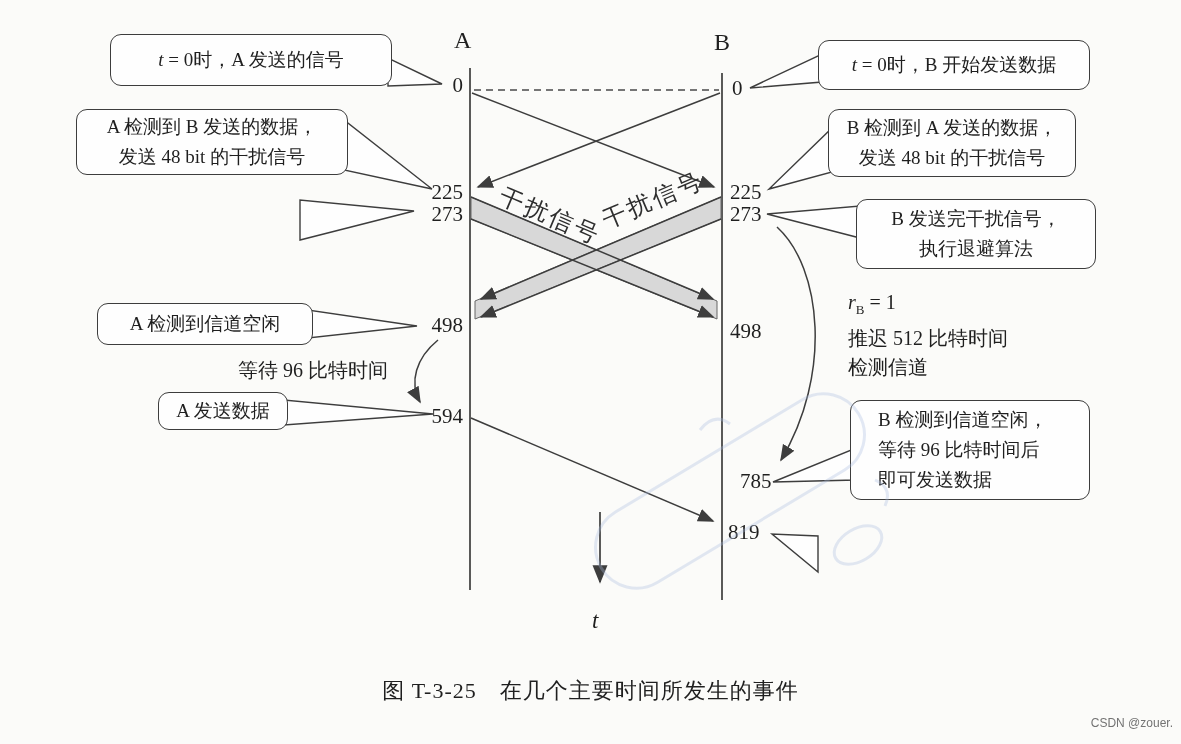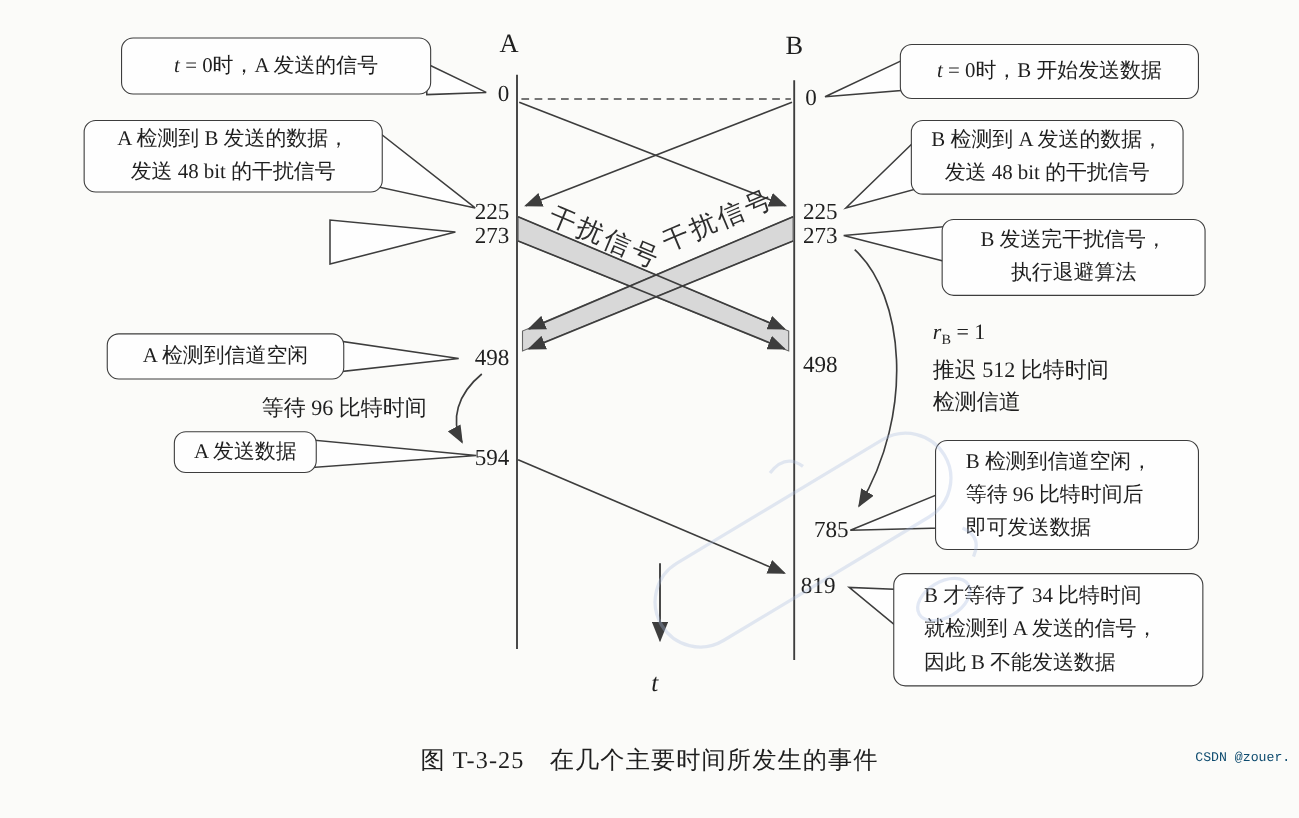--- a/index.html
+++ b/index.html
@@ -16,22 +16,22 @@
   .plain{position:absolute;z-index:2;font-size:20px;}
   .tick{position:absolute;z-index:2;font-size:21px;line-height:23px;}
   .tick.a{width:48px;text-align:right;}
   .station{position:absolute;z-index:2;font-size:24px;}
   .jam{position:absolute;z-index:2;font-size:24px;letter-spacing:3px;color:#2e2e2e;
        width:170px;text-align:center;}
   i.v{font-style:italic;font-family:"Liberation Serif",serif;}
   sub{font-size:13px;}
   .caption{position:absolute;z-index:2;left:0;top:676px;width:100%;text-align:center;
            font-size:22px;letter-spacing:1px;}
-  .watermark{position:absolute;z-index:2;right:8px;top:682px;font-size:12px;
-             color:#0c4a6e;font-family:Liberation Mono, monospace;}
+  .watermark{position:absolute;z-index:2;right:8px;top:716px;font-size:12px;
+             color:#737373;font-family:Liberation Sans, sans-serif;}
 </style>
 </head>
 <body>
 
 <div id="stage">
 
   <svg class="layer" width="1181" height="744" viewBox="0 0 1181 744">
     <defs>
       <marker id="ah" viewBox="0 0 10 8" refX="9" refY="4" markerWidth="11" markerHeight="9" orient="auto">
         <path d="M0,0 L10,4 L0,8 Z" fill="#3d3d3d"></path>
@@ -132,25 +132,20 @@
     <div>推迟 512 比特时间</div>
     <div>检测信道</div>
   </div>
 
   <div class="callout leftalign" style="left:850px;top:400px;width:240px;height:100px;">
     <div class="ml">B 检测到信道空闲，
 等待 96 比特时间后
 即可发送数据</div>
   </div>
 
-  <div class="callout leftalign" style="left:812px;top:521px;width:282px;height:103px;">
-    <div class="ml">B 才等待了 34 比特时间
-就检测到 A 发送的信号，
-因此 B 不能发送数据</div>
-  </div>
 
   <div class="plain" style="left:592px;top:608px;font-size:23px;font-style:italic;">t</div>
 
   <div class="caption">图 T-3-25　在几个主要时间所发生的事件</div>
 
   <div class="watermark">CSDN @zouer.</div>
 
   <svg class="overlay" width="1181" height="744" viewBox="0 0 1181 744">
     <g fill="none" stroke-width="3" opacity="0.32">
       <rect x="580" y="450" width="300" height="82" rx="41" transform="rotate(-31 730 491)" stroke="#a9bce0"></rect>

